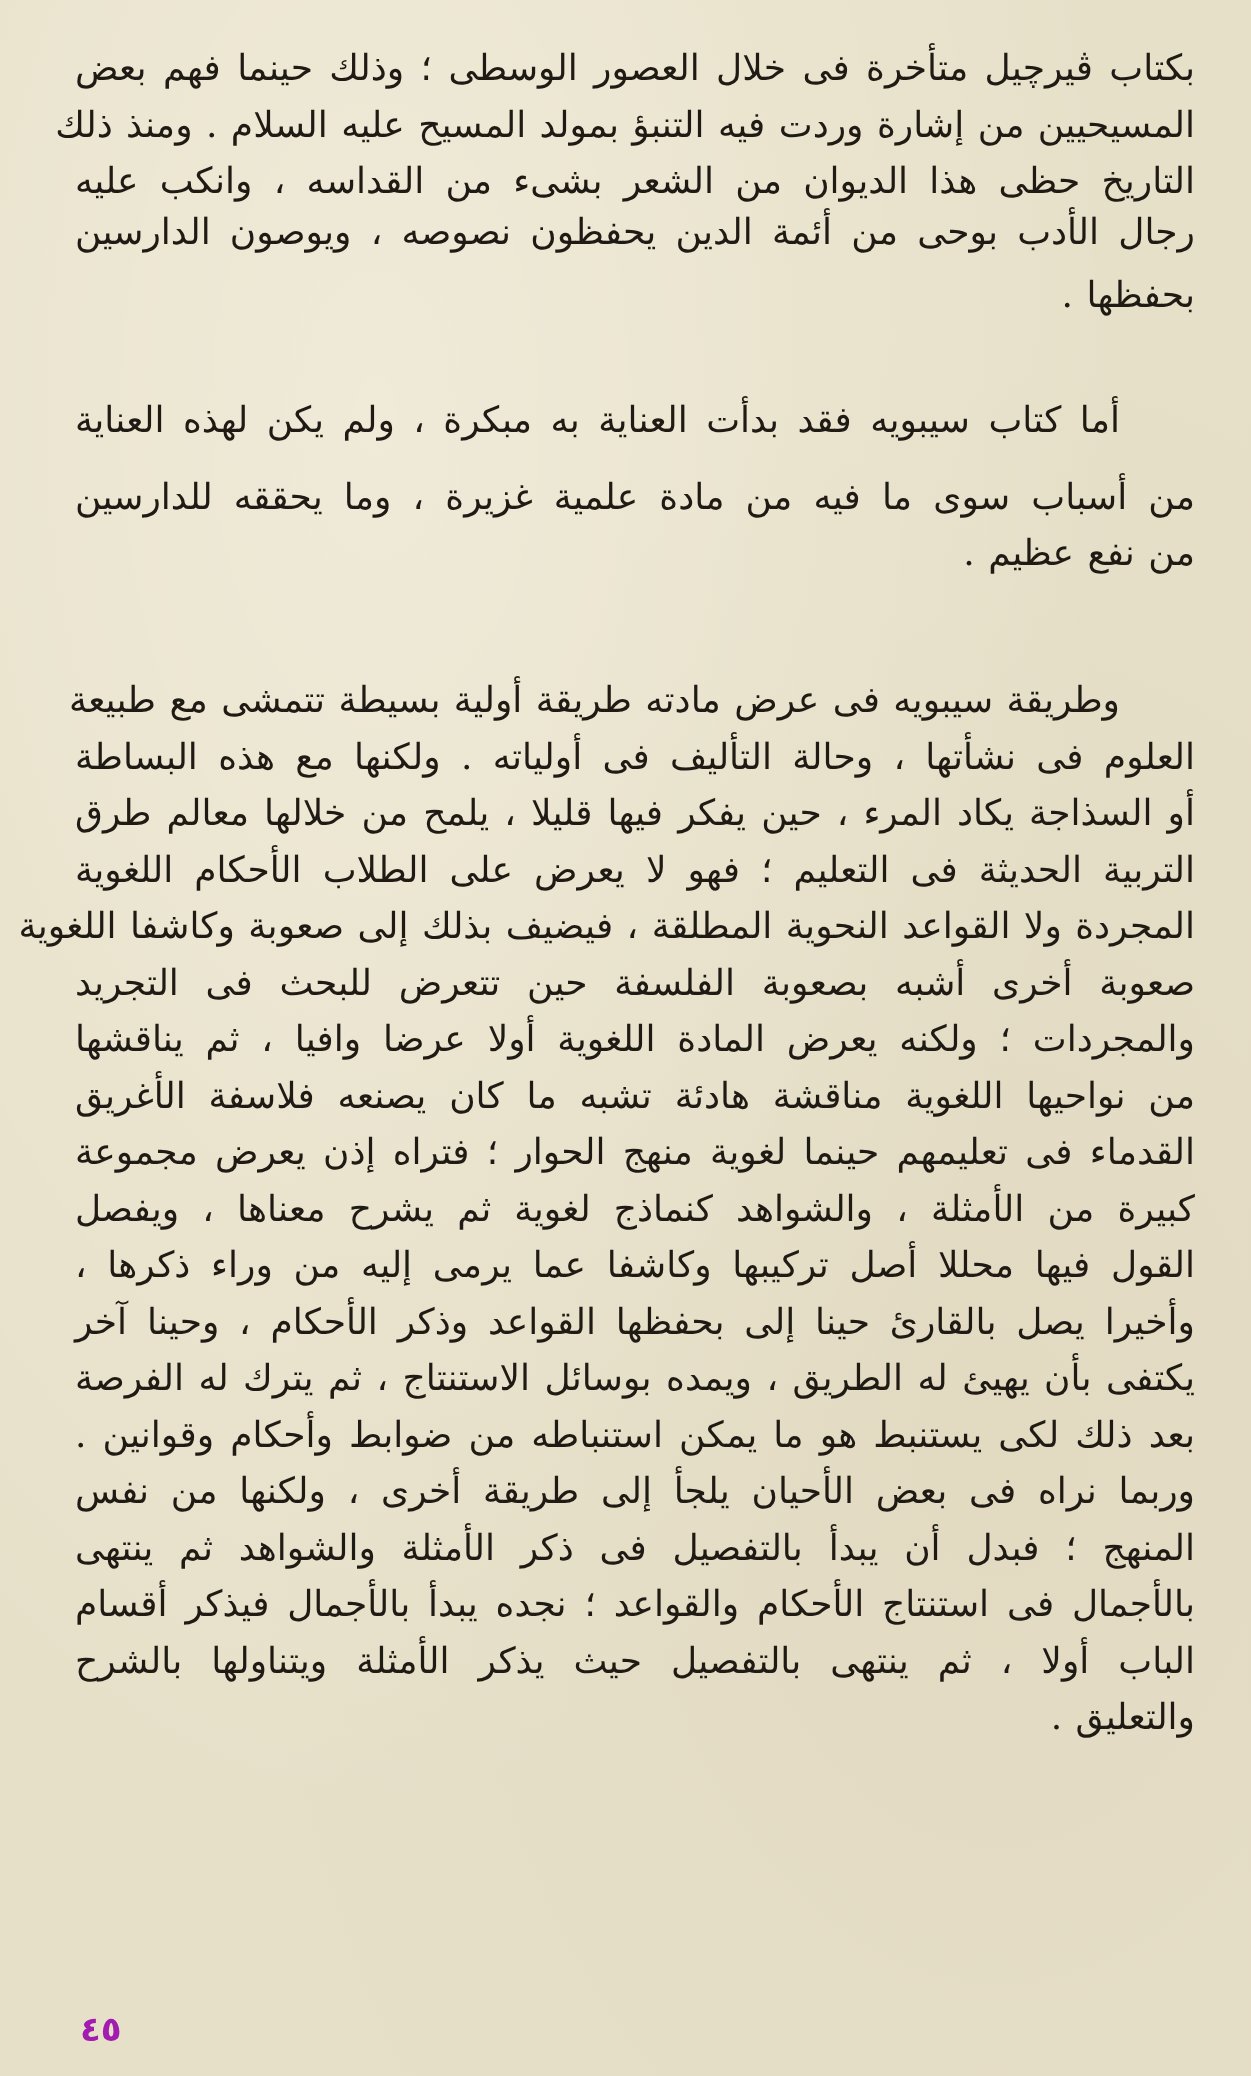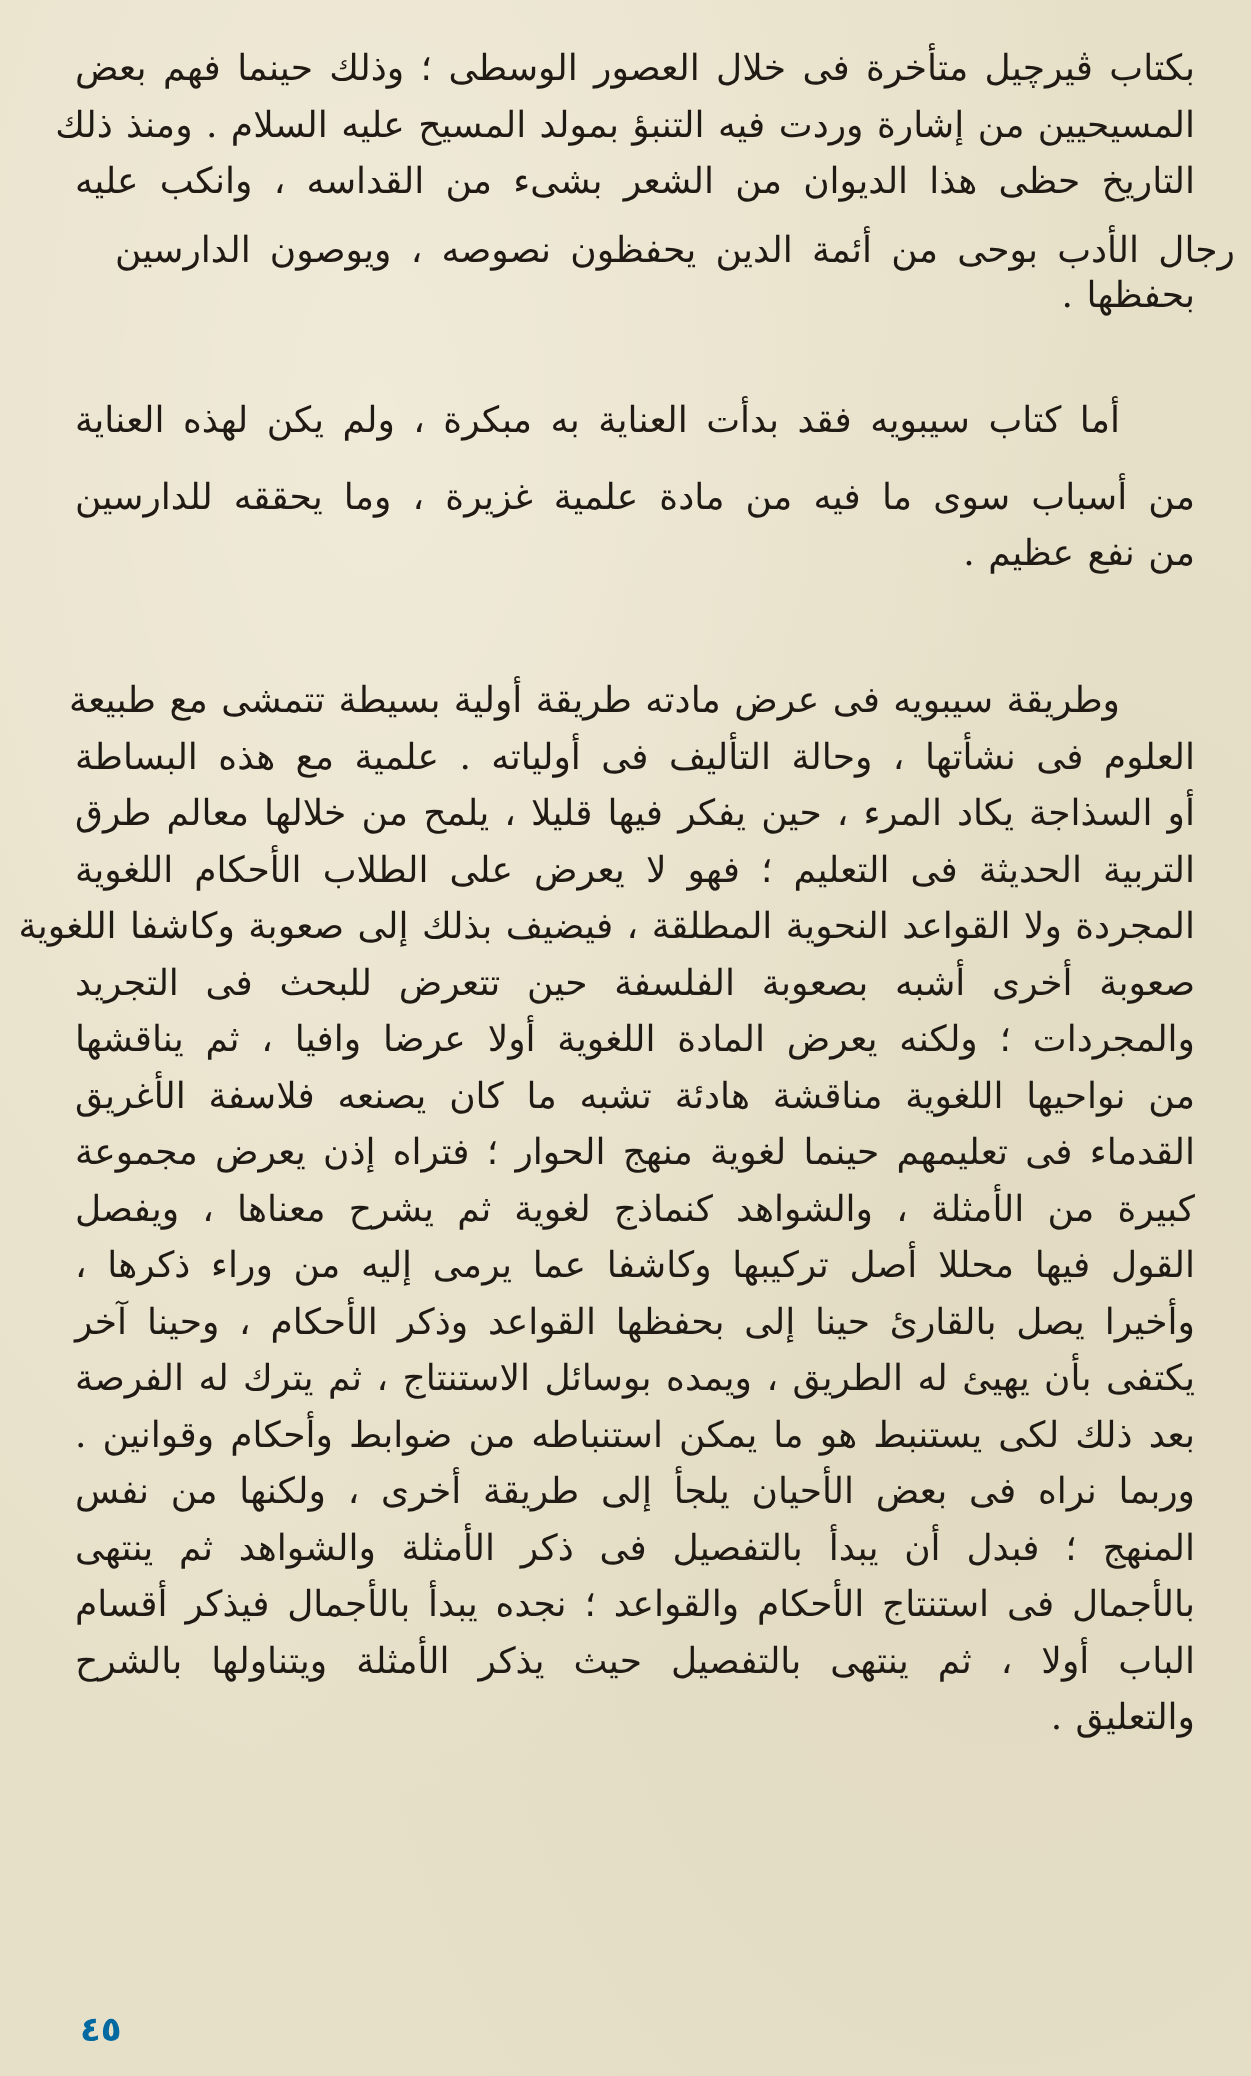--- a/index.html
+++ b/index.html
@@ -48,45 +48,45 @@
     }
     .page-number {
       position: absolute;
       left: 80px;
       top: 2004px;
       font-size: 34px;
       line-height: 50px;
       font-family: "DejaVu Sans", sans-serif;
       font-weight: bold;
       direction: rtl;
-      color: #0369a1;
+      color: #a21caf;
     }
   </style>
 </head>
 <body>
 
 <div class="page">
 
   <div>
     <div class="line" style="top:40px;">بكتاب ڤيرچيل متأخرة فى خلال العصور الوسطى ؛ وذلك حينما فهم بعض</div>
     <div class="line" style="top:97px;">المسيحيين من إشارة وردت فيه التنبؤ بمولد المسيح عليه السلام . ومنذ ذلك</div>
     <div class="line" style="top:153px;">التاريخ حظى هذا الديوان من الشعر بشىء من القداسه ، وانكب عليه</div>
-    <div class="line" style="top:222px;margin-left:40px;">رجال الأدب بوحى من أئمة الدين يحفظون نصوصه ، ويوصون الدارسين</div>
+    <div class="line" style="top:204px;">رجال الأدب بوحى من أئمة الدين يحفظون نصوصه ، ويوصون الدارسين</div>
     <div class="line last" style="top:267px;">بحفظها .</div>
   </div>
 
   <div>
     <div class="line indent" style="top:392px;">أما كتاب سيبويه فقد بدأت العناية به مبكرة ، ولم يكن لهذه العناية</div>
     <div class="line" style="top:469px;">من أسباب سوى ما فيه من مادة علمية غزيرة ، وما يحققه للدارسين</div>
     <div class="line last" style="top:525px;">من نفع عظيم .</div>
   </div>
 
   <div>
     <div class="line indent" style="top:672px;">وطريقة سيبويه فى عرض مادته طريقة أولية بسيطة تتمشى مع طبيعة</div>
-    <div class="line" style="top:729px;">العلوم فى نشأتها ، وحالة التأليف فى أولياته . علمية مع هذه البساطة</div>
+    <div class="line" style="top:729px;">العلوم فى نشأتها ، وحالة التأليف فى أولياته . ولكنها مع هذه البساطة</div>
     <div class="line" style="top:785px;">أو السذاجة يكاد المرء ، حين يفكر فيها قليلا ، يلمح من خلالها معالم طرق</div>
     <div class="line" style="top:842px;">التربية الحديثة فى التعليم ؛ فهو لا يعرض على الطلاب الأحكام اللغوية</div>
     <div class="line" style="top:898px;">المجردة ولا القواعد النحوية المطلقة ، فيضيف بذلك إلى صعوبة وكاشفا اللغوية</div>
     <div class="line" style="top:955px;">صعوبة أخرى أشبه بصعوبة الفلسفة حين تتعرض للبحث فى التجريد</div>
     <div class="line" style="top:1011px;">والمجردات ؛ ولكنه يعرض المادة اللغوية أولا عرضا وافيا ، ثم يناقشها</div>
     <div class="line" style="top:1068px;">من نواحيها اللغوية مناقشة هادئة تشبه ما كان يصنعه فلاسفة الأغريق</div>
     <div class="line" style="top:1124px;">القدماء فى تعليمهم حينما لغوية منهج الحوار ؛ فتراه إذن يعرض مجموعة</div>
     <div class="line" style="top:1181px;">كبيرة من الأمثلة ، والشواهد كنماذج لغوية ثم يشرح معناها ، ويفصل</div>
     <div class="line" style="top:1237px;">القول فيها محللا أصل تركيبها وكاشفا عما يرمى إليه من وراء ذكرها ،</div>
     <div class="line" style="top:1294px;">وأخيرا يصل بالقارئ حينا إلى بحفظها القواعد وذكر الأحكام ، وحينا آخر</div>

